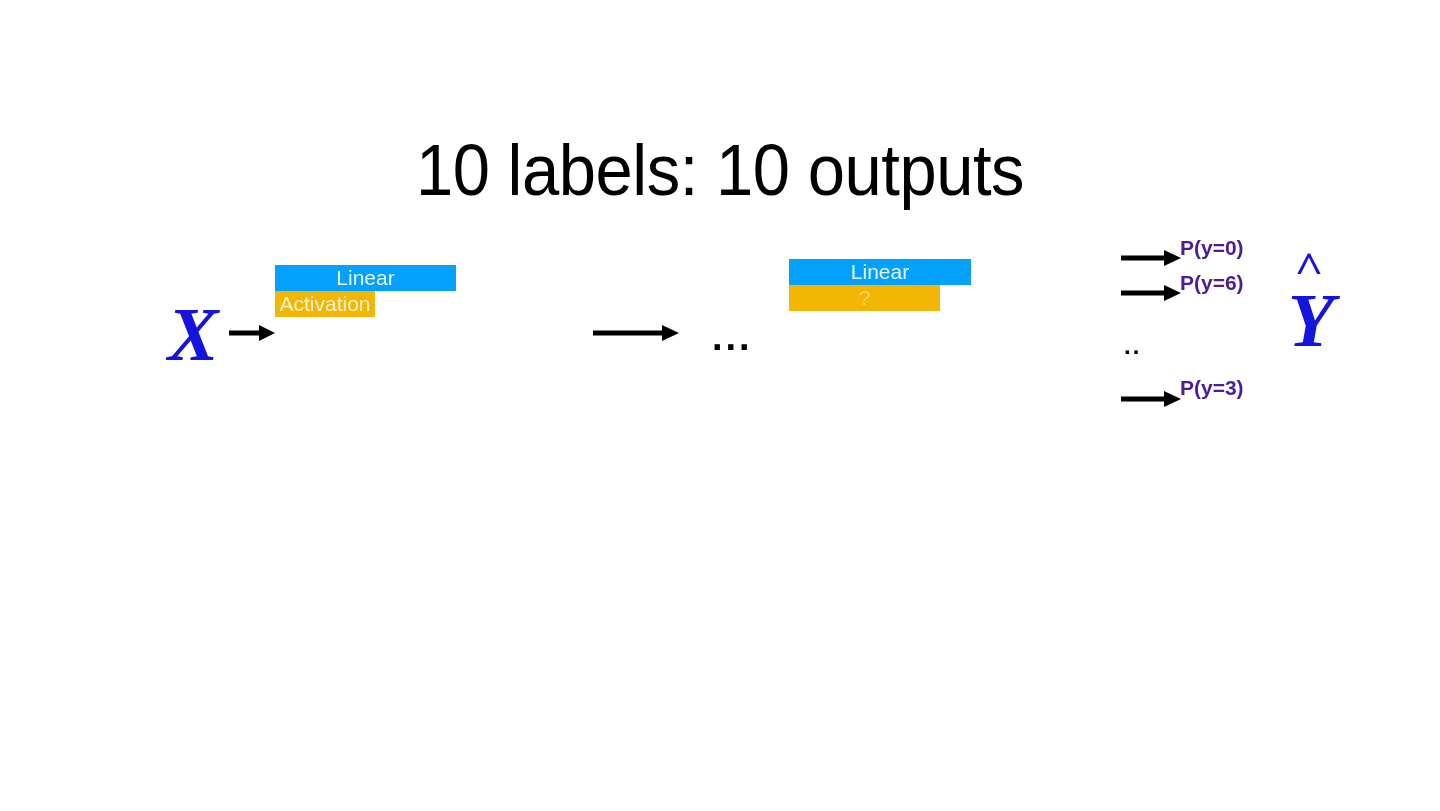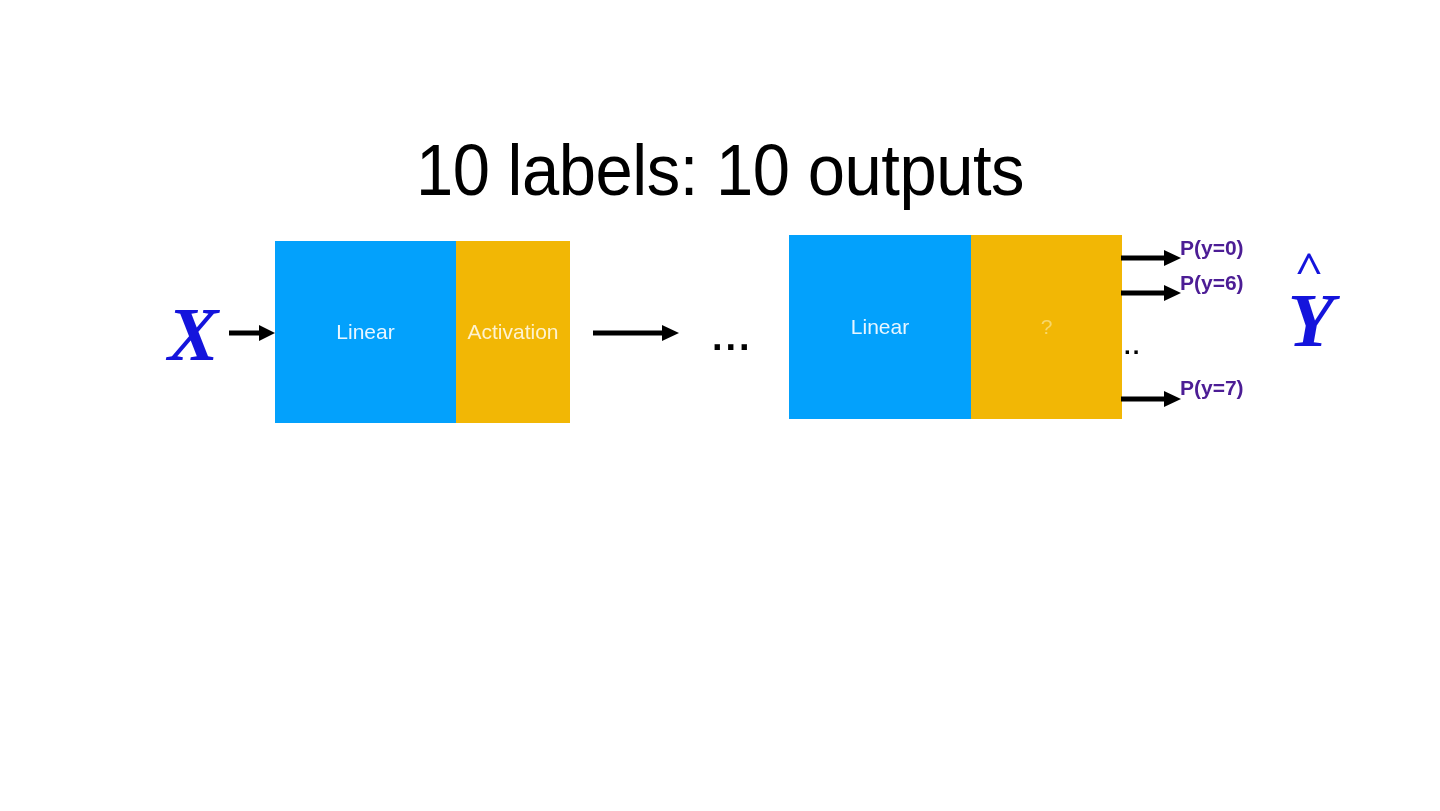--- a/index.html
+++ b/index.html
@@ -75,22 +75,23 @@
     transform: translateX(-58%) scaleX(1.15);
     font-size: 44px;
     font-style: normal;
     font-weight: 700;
   }
 
   
   .block {
     position: absolute;
     display: flex;
-    flex-direction: row;
+    flex-direction: column;
     align-items: stretch;
+    margin-top: 24px;
   }
   .cell {
     display: flex;
     align-items: center;
     justify-content: center;
     box-sizing: border-box;
     font-family: "Liberation Sans", sans-serif;
     font-size: 21px;
     line-height: 26px;
     text-align: center;
@@ -105,21 +106,21 @@
     background: #f2b705;
     color: #fdf2d0;
   }
   .cell-q {
     background: #f2b705;
     color: #f7d76a;
   }
 
   #block-1 { left: 275px; top: 241px; width: 295px; height: 182px; }
   #block-1 .cell-linear { width: 181px; }
-  #block-1 .cell-act    { width: 114px; padding: 0 4px; }
+  #block-1 .cell-act    { width: 100px; padding: 0 4px; }
 
   #block-2 { left: 789px; top: 235px; width: 333px; height: 184px; }
   #block-2 .cell-linear { width: 182px; }
   #block-2 .cell-q      { width: 151px; }
 
   
   .arrow {
     position: absolute;
     height: 22px;
     display: block;
@@ -211,21 +212,21 @@
     <svg width="60" height="22" viewBox="0 0 60 22" aria-hidden="true">
       <line x1="0" y1="11" x2="46" y2="11" stroke="#000000" stroke-width="5"></line>
       <polygon points="43,3 60,11 43,19" fill="#000000"></polygon>
     </svg>
   </div>
 
   <div class="dots" id="dots-right">..</div>
 
   <div class="prob-label" id="prob-0">P(y=0)</div>
   <div class="prob-label" id="prob-1">P(y=6)</div>
-  <div class="prob-label" id="prob-9">P(y=7)</div>
+  <div class="prob-label" id="prob-9">P(y=3)</div>
 
   <div class="math-sym" id="sym-yhat">
     <span class="hat-wrap">
       <span class="hat-mark">^</span>
       <span class="base-letter">Y</span>
     </span>
   </div>
 
 </div>
 

